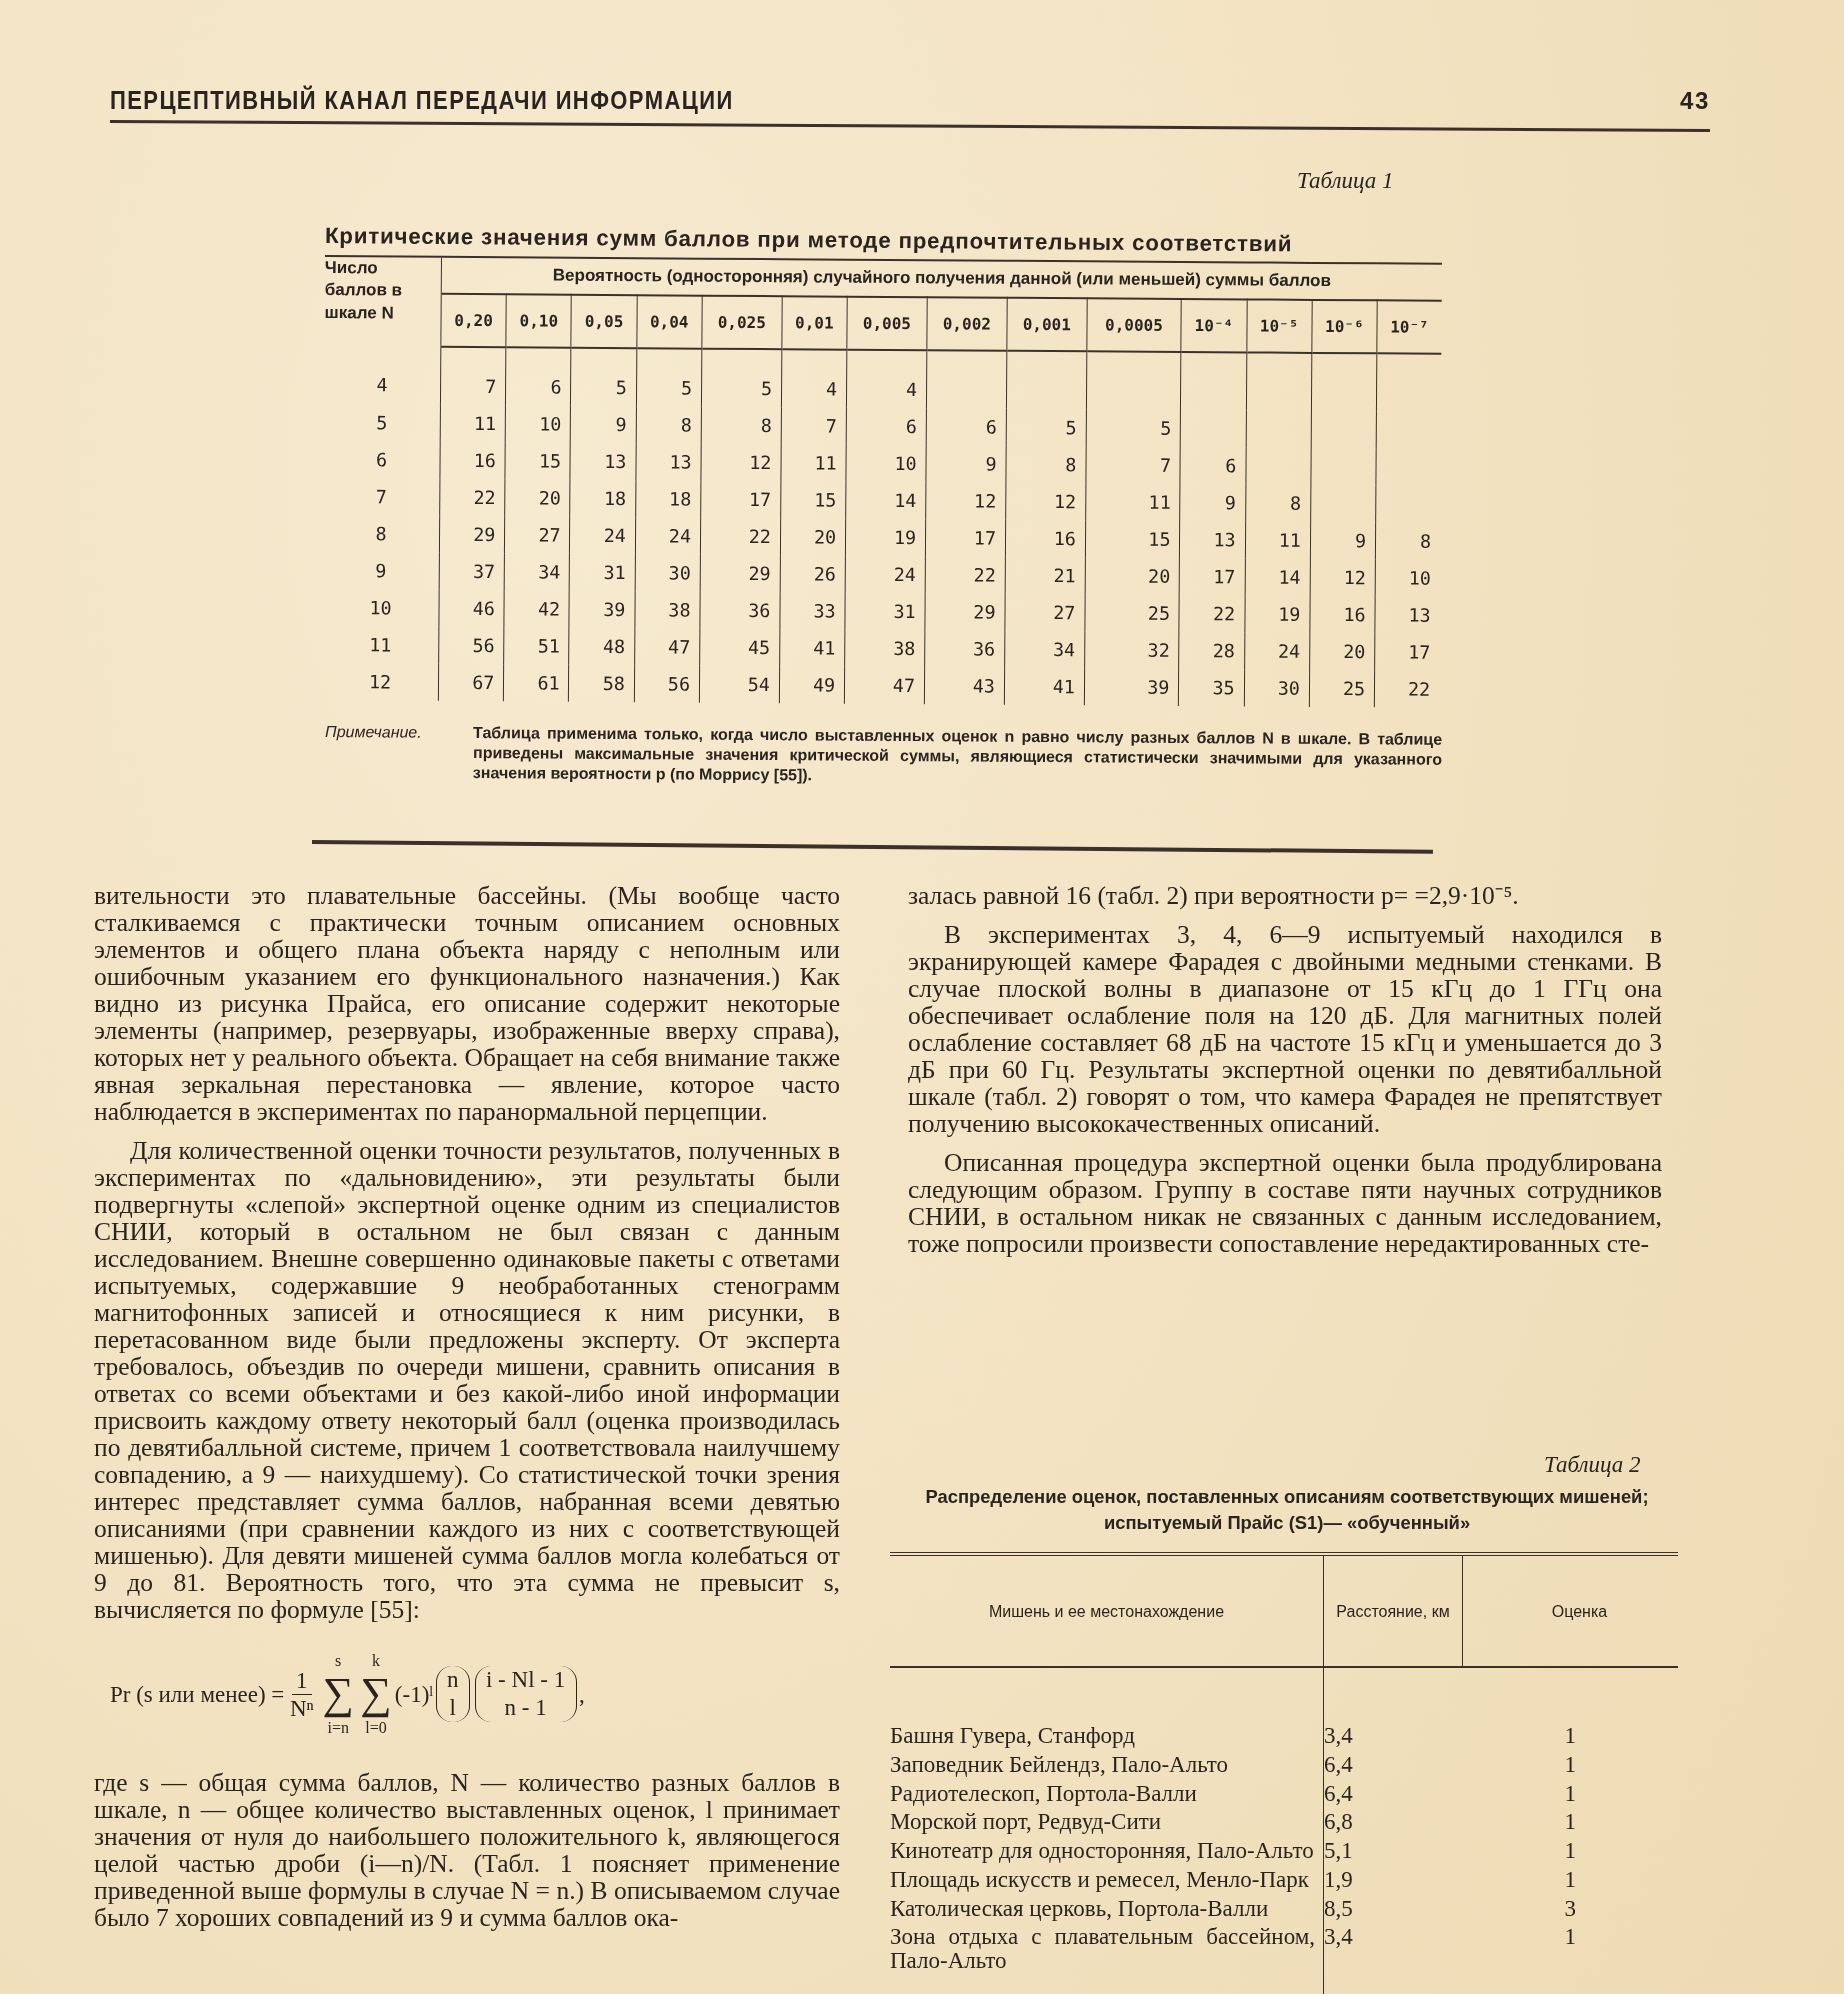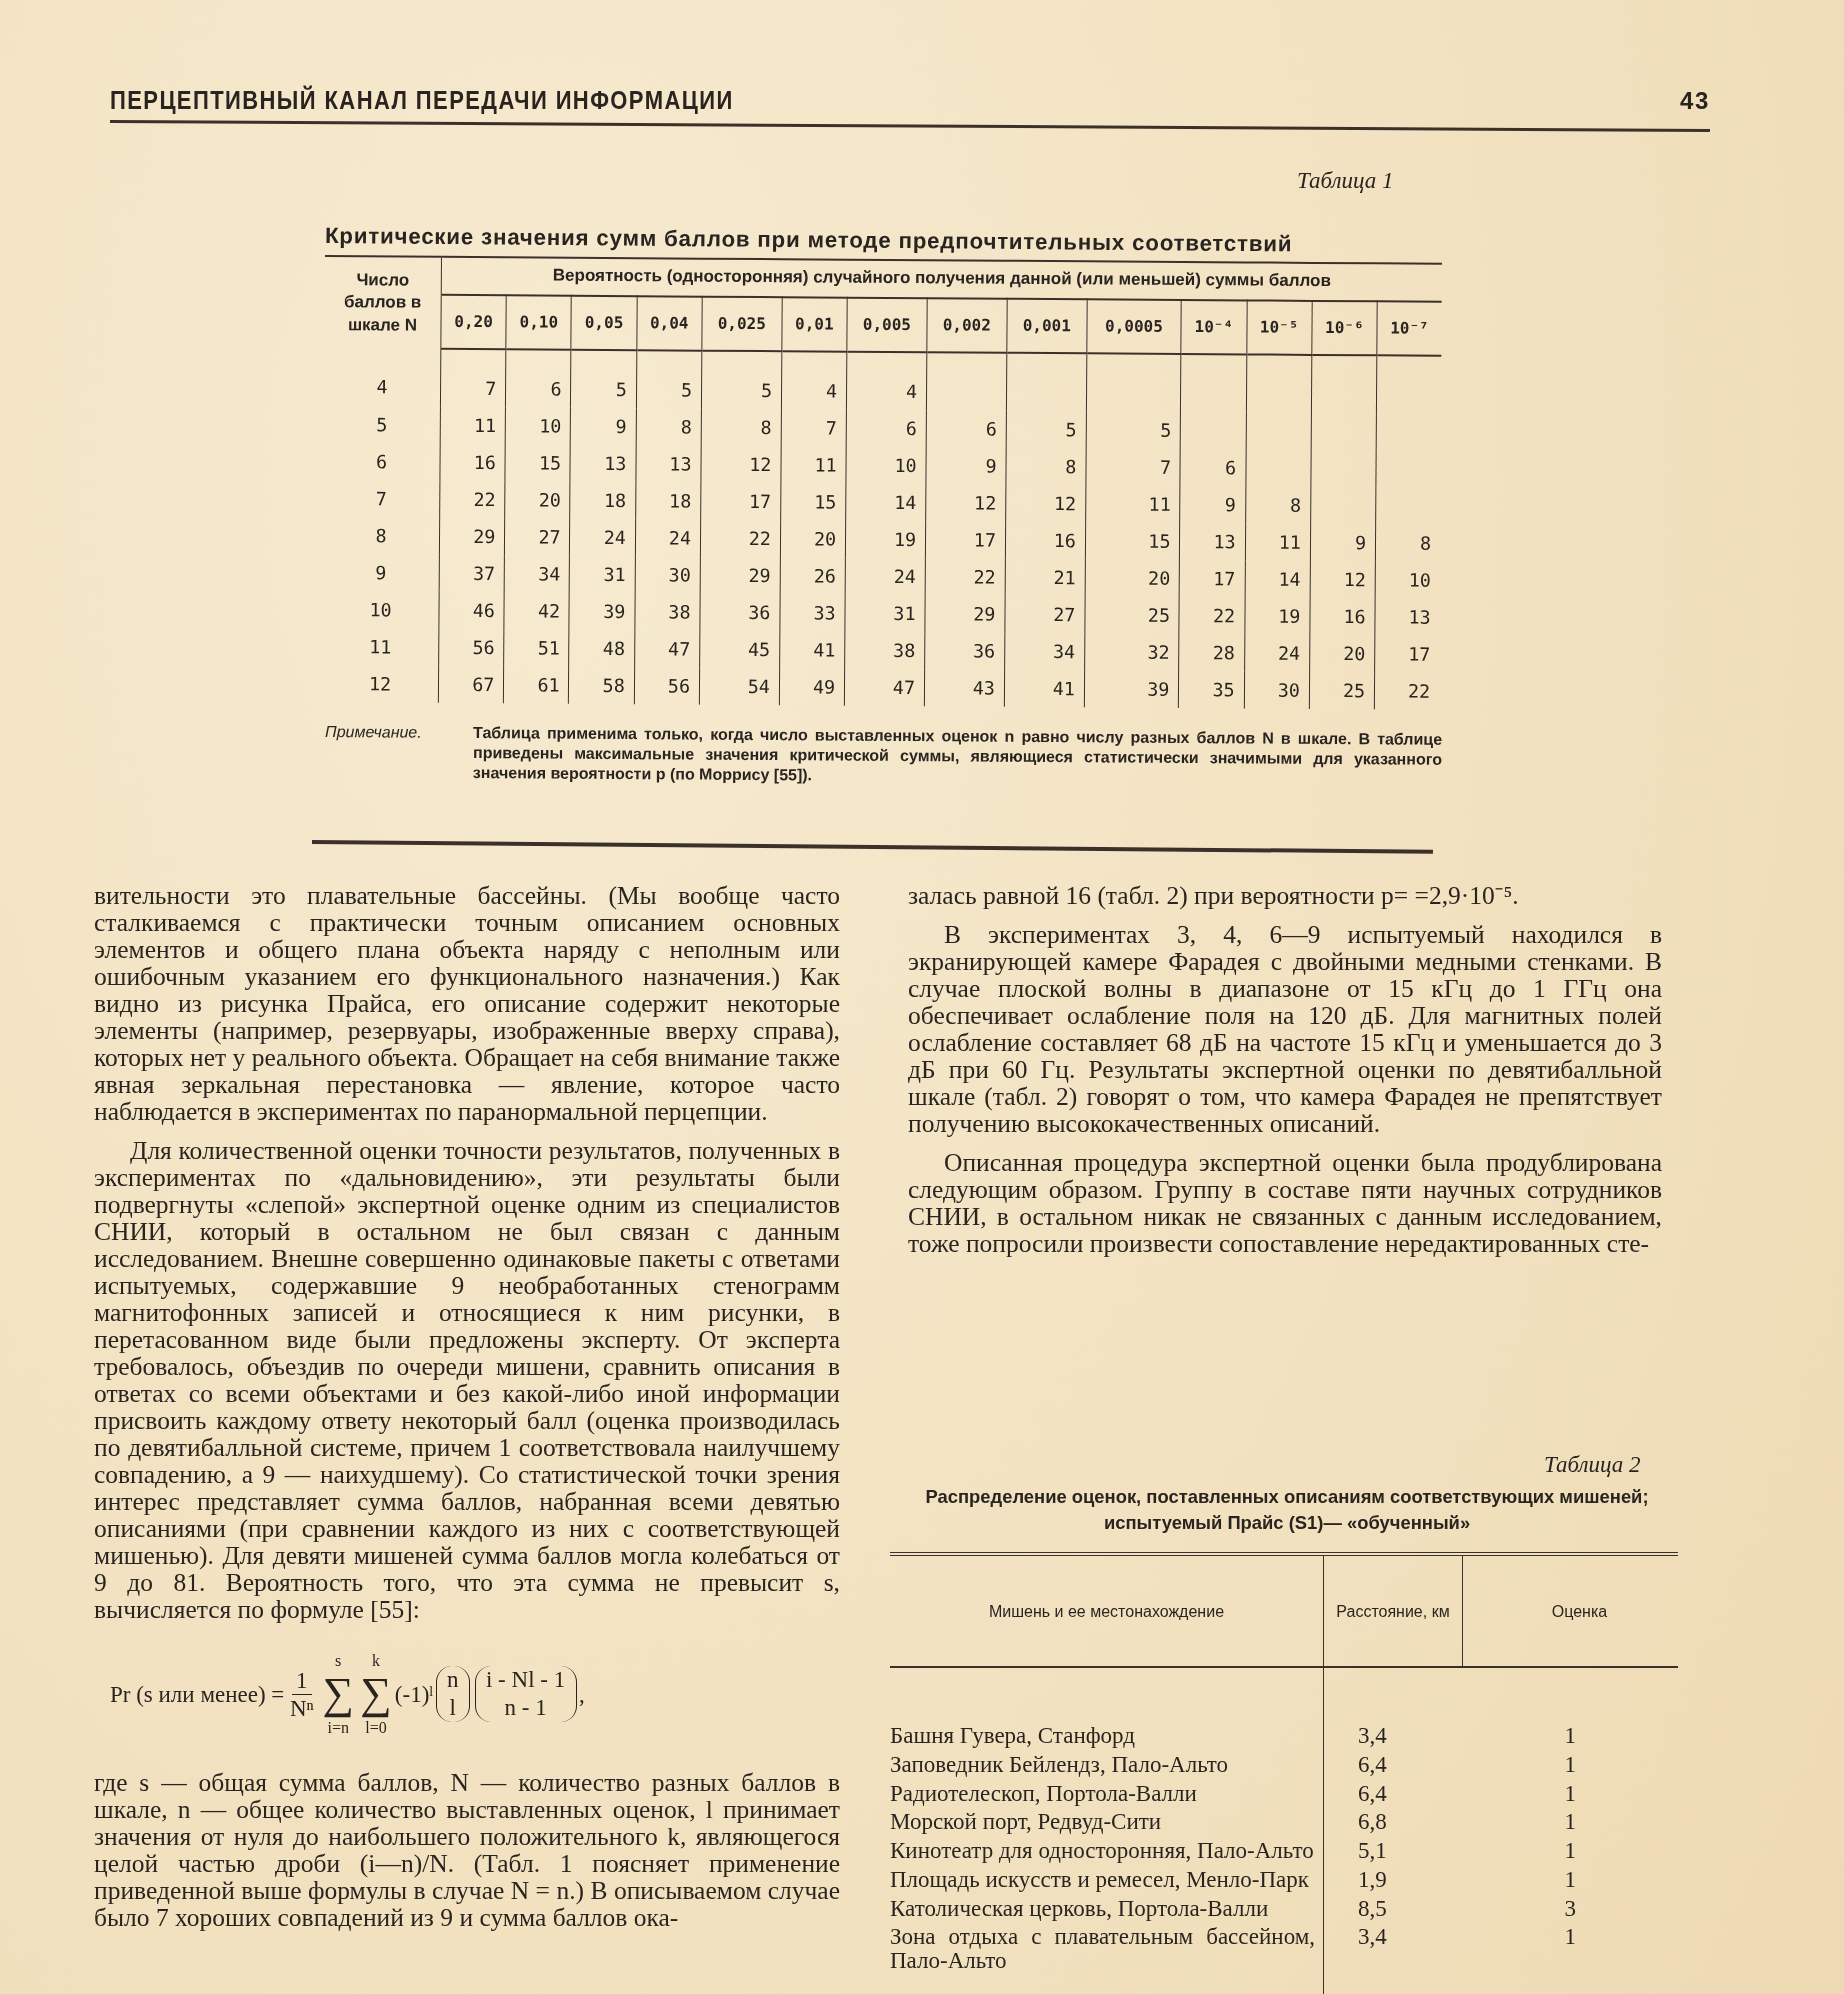--- a/index.html
+++ b/index.html
@@ -26,21 +26,21 @@
   .head-rule { position: absolute; left: 110px; top: 120px; width: 1600px; height: 3.2px; background: #3b302a; transform: rotate(0.32deg); transform-origin: left; }
 
   
   .t1-label { position: absolute; left: 1297px; top: 168px; font-style: italic; font-size: 23px; }
   .t1-caption { position: absolute; left: 325px; top: 223px; width: 1113px; font-family: "Liberation Sans", sans-serif; font-weight: bold; font-size: 22.3px; letter-spacing: 0.8px; white-space: nowrap; transform: rotate(0.5deg); transform-origin: left; }
   .t1-wrap { position: absolute; left: 325px; top: 255px; width: 1117px; transform: rotate(0.4deg); transform-origin: left top; }
   table.t1 { border-collapse: collapse; width: 1117px; font-family: "DejaVu Sans Mono", monospace; }
   table.t1 th, table.t1 td { border-left: 1.2px solid #3b302a; text-align: right; padding: 0 8.8px 0 0; }
   table.t1 th:first-child, table.t1 td:first-child { border-left: none; }
   table.t1 thead tr.top th { border-top: 2.8px solid #3b302a; }
-  table.t1 .n-head { width: 116px; text-align: center; font-family: "Liberation Sans", sans-serif; font-size: 17px; line-height: 22.3px; padding: 12px 0; vertical-align: top; border-right: 1.2px solid #3b302a; }
+  table.t1 .n-head { width: 116px; text-align: left; font-family: "Liberation Sans", sans-serif; font-size: 17px; line-height: 22.3px; padding: 0 0; vertical-align: top; border-right: 1.2px solid #3b302a; }
   table.t1 .prob-head { text-align: center; font-family: "Liberation Sans", sans-serif; font-size: 17px; line-height: 21px; padding: 5.6px 0 8px; border-bottom: 2.4px solid #3b302a; }
   table.t1 .col-head { font-size: 16px; text-align: center; padding: 16px 1.6px 16px; border-bottom: 2.8px solid #3b302a; }
   table.t1 tbody td { font-size: 18.4px; height: 37px; }
   table.t1 tbody tr:first-child td { padding-top: 20px; }
   table.t1 tbody td.n-cell { text-align: center; padding-right: 0; font-size: 18.4px; border-right: 1.2px solid #3b302a; }
 
   .t1-note { position: absolute; left: 325px; top: 722px; width: 1117px; display: flex; font-family: "Liberation Sans", sans-serif; font-size: 16px; line-height: 20px; transform: rotate(0.4deg); transform-origin: left; }
   .t1-note .lbl { font-style: italic; width: 148px; flex: none; }
   .t1-note .txt { font-weight: bold; text-align: justify; }
   .t1-bottom-rule { position: absolute; left: 312px; top: 840px; width: 1121px; height: 3.6px; background: #3b302a; transform: rotate(0.5deg); transform-origin: left; }
@@ -63,21 +63,21 @@
   .t2-label { position: absolute; left: 1544px; top: 1452px; font-style: italic; font-size: 23px; }
   .t2-caption { position: absolute; left: 894px; top: 1484px; width: 786px; text-align: center; font-family: "Liberation Sans", sans-serif; font-weight: bold; font-size: 18.4px; line-height: 26px; }
   .t2-wrap { position: absolute; left: 890px; top: 1552px; width: 788px; }
   table.t2 { border-collapse: collapse; width: 788px; font-size: 23px; }
   table.t2 thead th { font-family: "Liberation Sans", sans-serif; font-weight: normal; font-size: 16px; line-height: 21px; height: 108px; border-top: 4.4px double #3b302a; border-bottom: 2.4px solid #3b302a; }
   table.t2 th.c1 { width: 431px; text-align: center; }
   table.t2 th.c2 { width: 136px; border-left: 1.2px solid #3b302a; text-align: center; }
   table.t2 th.c3 { border-left: 1.2px solid #3b302a; text-align: center; padding-left: 19px; }
   table.t2 td { vertical-align: top; line-height: 24px; padding: 2.4px 0; }
   table.t2 td.name { text-align: justify; padding-right: 8px; }
-  table.t2 td.dist { border-left: 1.2px solid #3b302a; text-align: center; padding-right: 42px; }
+  table.t2 td.dist { border-left: 1.2px solid #3b302a; text-align: left; padding-right: 42px; }
   table.t2 td.score { text-align: center; }
   table.t2 tbody tr:first-child td { padding-top: 56px; }
   table.t2 tbody tr:last-child td { padding-bottom: 44px; }
 </style>
 </head>
 <body>
 
 <div class="page">
 
   <div class="running-head">

